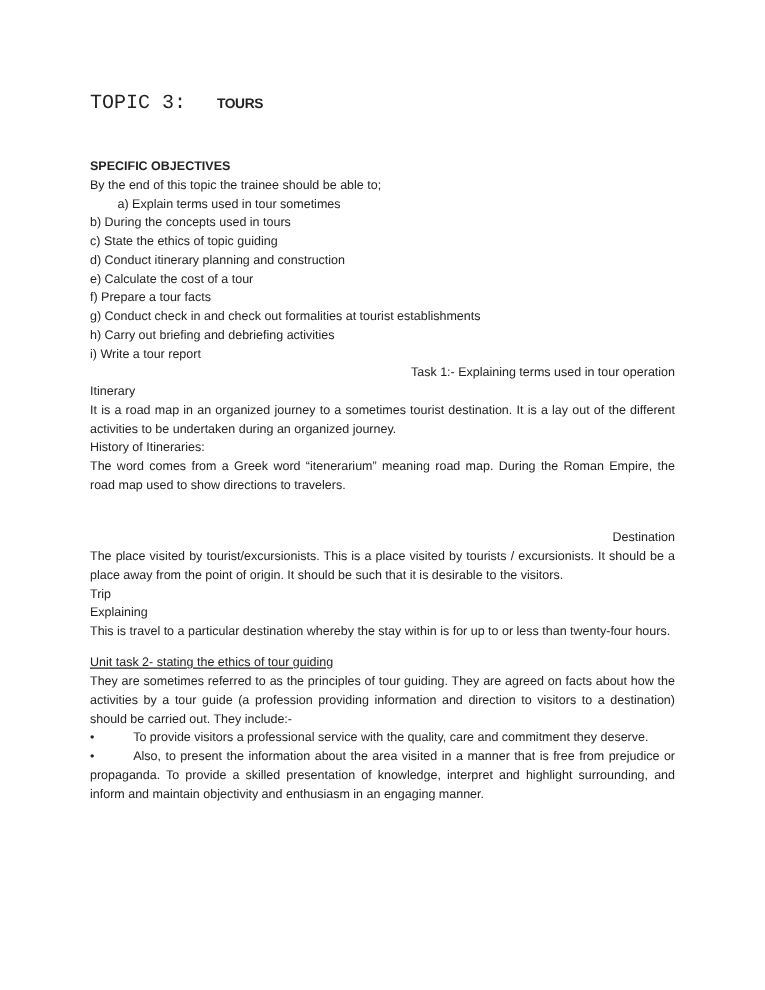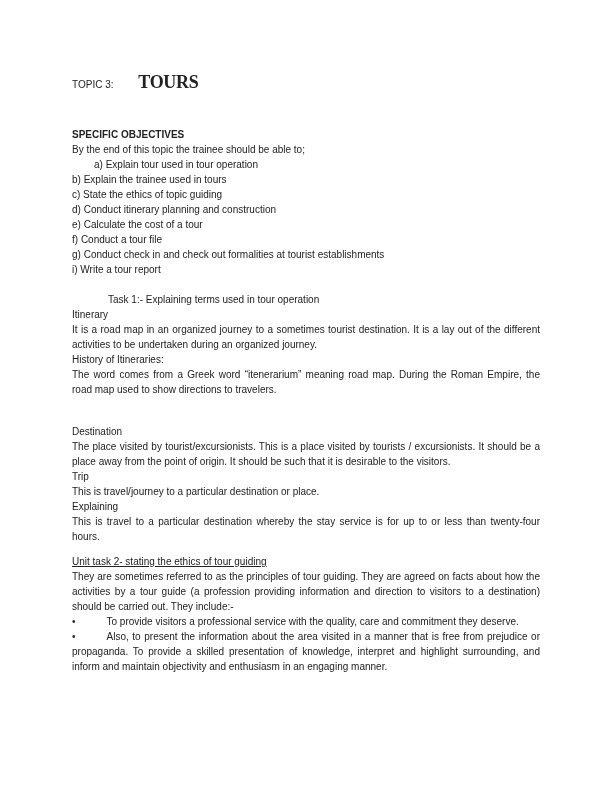--- a/index.html
+++ b/index.html
@@ -24,85 +24,85 @@
     line-height: 15px;
     color: #222222;
   }
   p { margin: 0; }
   .title-row {
     line-height: 20px;
     margin-bottom: 12px;
     white-space: nowrap;
   }
   .topic-label {
-    font-family: Liberation Sans, sans-serif;
-    font-size: 10px;
+    font-family: Liberation Mono, monospace;
+    font-size: 16px;
     font-weight: normal;
   }
   .topic-title {
-    font-family: Liberation Serif, serif;
-    font-size: 18px;
+    font-family: Liberation Sans, sans-serif;
+    font-size: 11px;
     font-weight: bold;
     letter-spacing: -0.3px;
     margin-left: 22px;
   }
   .bold { font-weight: bold; margin-top: 32px; }
   .line { text-align: left; }
   .para { text-align: justify; }
   .indented { margin-left: 22px; }
   .task1-heading {
-    margin-top: 15px;
     text-indent: 36px;
+    text-align: right;
   }
-  .gap-large { margin-top: 27px; }
+  .gap-large { margin-top: 27px; text-align: right; }
   .gap-medium { margin-top: 10px; text-decoration: underline; }
   .bullet-char { display: inline; }
   .bullet-tab {
     display: inline-block;
     width: 31px;
   }
 </style>
 </head>
 <body>
 
 <div class="page">
   <div class="content">
 
     <div class="title-row">
       <span class="topic-label">TOPIC 3:</span>
       <span class="topic-title">TOURS</span>
     </div>
 
     <p class="line bold">SPECIFIC OBJECTIVES</p>
     <p class="line">By the end of this topic the trainee should be able to;</p>
-    <p class="line indented">a) Explain tour used in tour operation</p>
-    <p class="line">b) Explain the trainee used in tours</p>
+    <p class="line indented">a) Explain terms used in tour sometimes</p>
+    <p class="line">b) During the concepts used in tours</p>
     <p class="line">c) State the ethics of topic guiding</p>
     <p class="line">d) Conduct itinerary planning and construction</p>
     <p class="line">e) Calculate the cost of a tour</p>
-    <p class="line">f) Conduct a tour file</p>
+    <p class="line">f) Prepare a tour facts</p>
     <p class="line">g) Conduct check in and check out formalities at tourist establishments</p>
+    <p class="line">h) Carry out briefing and debriefing activities</p>
     <p class="line">i) Write a tour report</p>
 
     <p class="line task1-heading">Task 1:- Explaining terms used in tour operation</p>
 
     <p class="line">Itinerary</p>
     <p class="para">It is a road map in an organized journey to a sometimes tourist destination. It is a lay out of the different activities to be undertaken during an organized journey.</p>
 
     <p class="line">History of Itineraries:</p>
     <p class="para">The word comes from a Greek word “itenerarium” meaning road map. During the Roman Empire, the road map used to show directions to travelers.</p>
 
     <p class="line gap-large">Destination</p>
     <p class="para">The place visited by tourist/excursionists. This is a place visited by tourists / excursionists.  It should be a place away from the point of origin. It should be such that it is desirable to the visitors.</p>
 
     <p class="line">Trip</p>
-    <p class="line">This is travel/journey to a particular destination or place.</p>
 
     <p class="line">Explaining</p>
-    <p class="para">This is travel to a particular destination whereby the stay service is for up to or less than twenty-four hours.</p>
+    <p class="para">This is travel to a particular destination whereby the stay within is for up to or less than twenty-four hours.</p>
 
     <p class="line gap-medium">Unit task  2- stating the ethics of tour guiding</p>
     <p class="para">They are sometimes referred to as the principles of tour guiding. They are agreed on facts about how the activities by a tour guide (a profession providing information and direction to visitors to a destination) should be carried out. They include:-</p>
 
     <p class="para"><span class="bullet-char">•</span><span class="bullet-tab"></span><span>To provide visitors a professional service with the quality, care and commitment they deserve.</span></p>
 
     <p class="para"><span class="bullet-char">•</span><span class="bullet-tab"></span><span>Also, to present the information about the area visited in a manner that is free from prejudice or propaganda. To provide a skilled presentation of knowledge, interpret and highlight surrounding, and inform and maintain objectivity and enthusiasm in an engaging manner.</span></p>
 
   </div>
 </div>

